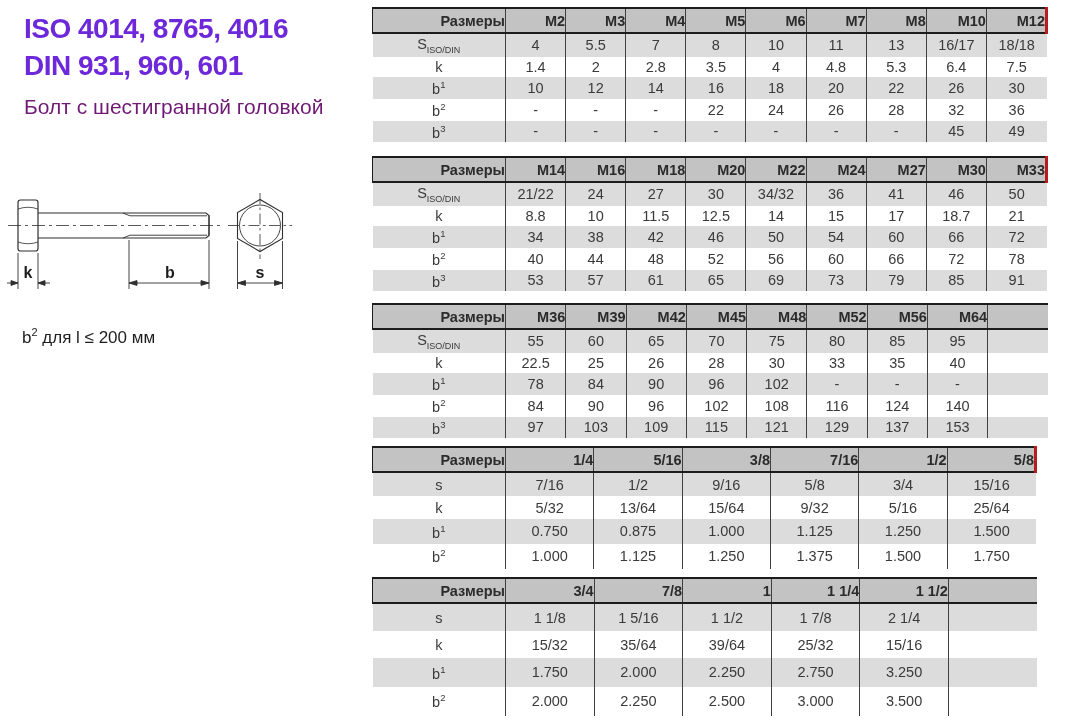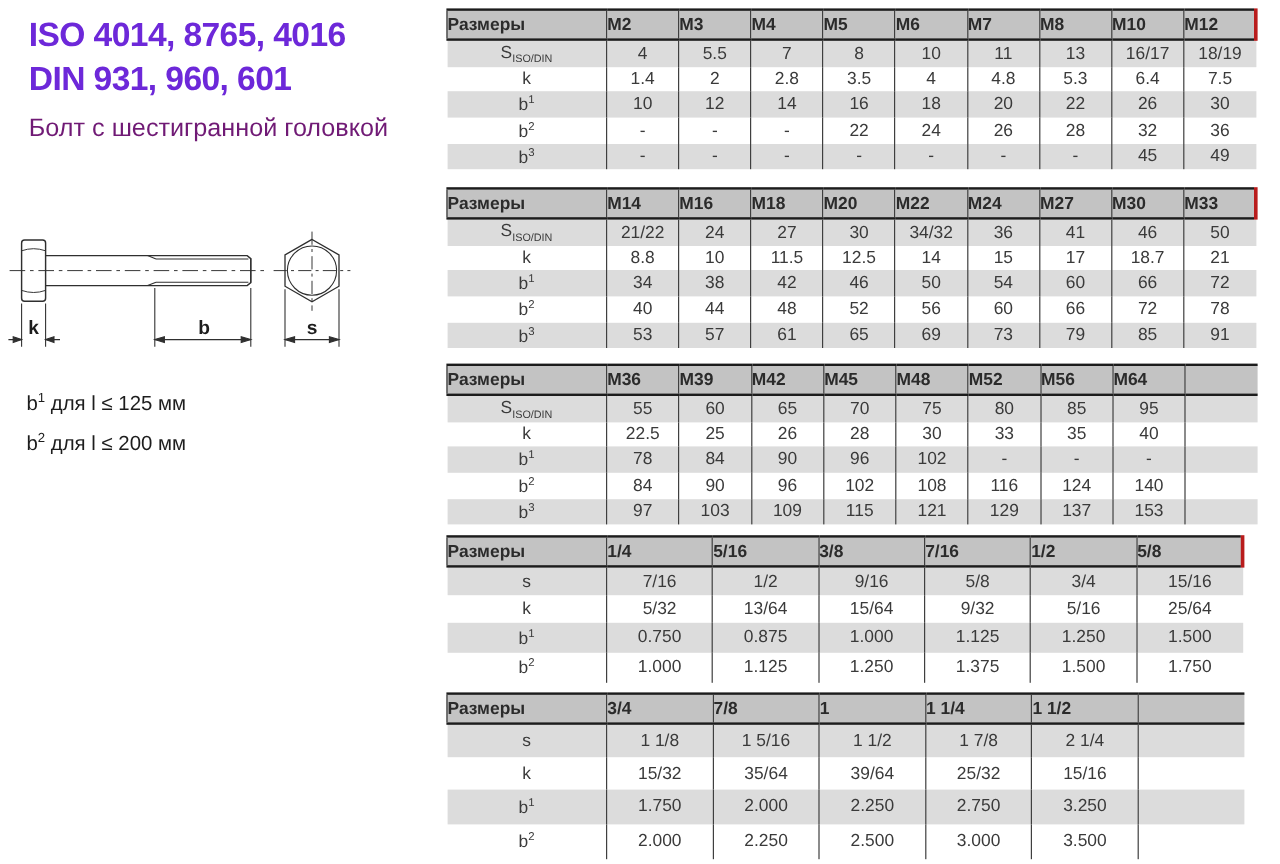--- a/index.html
+++ b/index.html
@@ -17,21 +17,21 @@
   
   .drawing { left:6px; top:185px; }
 
   
   .table-host { position:absolute; }
   .dim-table { border-collapse:collapse; table-layout:fixed; color:#3a3a3a; }
   .w-a { width:676px; }
   .w-b { width:665px; }
   .dim-table th { background:#c3c3c3; color:#2b2b2b; font-weight:bold; font-size:14.5px;
                   border-top:2px solid #1c1c1c; border-bottom:2px solid #1c1c1c;
-                  padding:3.5px 0; text-align:left; }
+                  padding:3.5px 0; text-align:right; }
   .dim-table th:first-child { border-left:1px solid #1c1c1c; }
   .dim-table th:last-child  { border-right:3px solid #b91c1c; }
   .dim-table.no-right th:last-child { border-right:none; }
   .dim-table td { text-align:center; font-size:14.5px; }
   .dim-table th + th, .dim-table td + td { border-left:1px solid #3f3f3f; }
   .dim-table tr.stripe td { background:#dcdcdc; }
   .rows-a td { padding:2px 0; }
   .rows-b td { padding:3.5px 0; }
   .rows-c td { padding:5.5px 0; }
   .dim-table sub { font-size:9px;margin-top:40px; }
@@ -98,21 +98,20 @@
     <polygon points="276.5,98 268.5,95.6 268.5,100.4"></polygon>
   </g>
   <g font-family="Liberation Sans, sans-serif" font-size="16" font-weight="bold" fill="#1d1d1d" text-anchor="middle" stroke="none">
     <text x="22" y="93">k</text>
     <text x="164" y="93">b</text>
     <text x="254" y="93">s</text>
   </g>
 </svg>
 
 <div class="abs notes" id="notes-host">
-    <div><span>b</span><sup>1</sup><span> для l ≤ 125 мм</span></div>
     <div><span>b</span><sup>2</sup><span> для l ≤ 200 мм</span></div>
   </div>
 
 <div class="table-host" style="left:372px; top:7px;">
     <table class="dim-table w-a rows-a">
       <colgroup>
         <col style="width: 133px;">
         <col>
         <col>
         <col>
@@ -141,21 +140,21 @@
         <tr class="stripe">
           <td><span>S</span><sub>ISO/DIN</sub></td>
           <td>4</td>
           <td>5.5</td>
           <td>7</td>
           <td>8</td>
           <td>10</td>
           <td>11</td>
           <td>13</td>
           <td>16/17</td>
-          <td>18/19</td>
+          <td>18/18</td>
         </tr>
         <tr>
           <td><span>k</span></td>
           <td>1.4</td>
           <td>2</td>
           <td>2.8</td>
           <td>3.5</td>
           <td>4</td>
           <td>4.8</td>
           <td>5.3</td>

